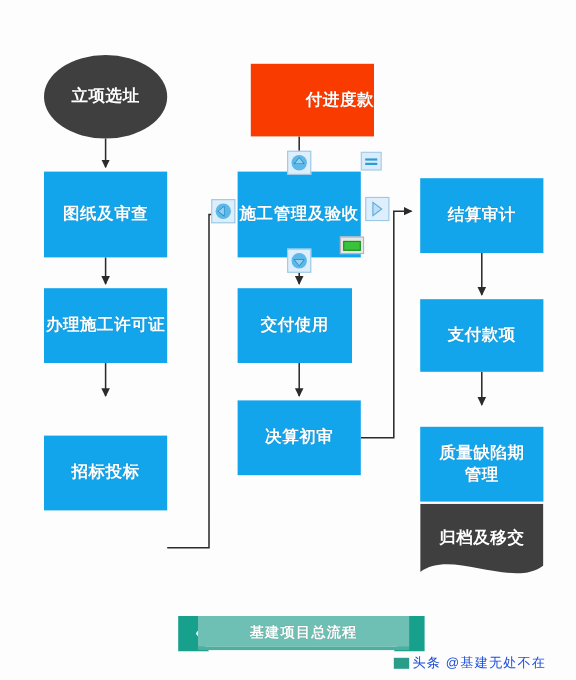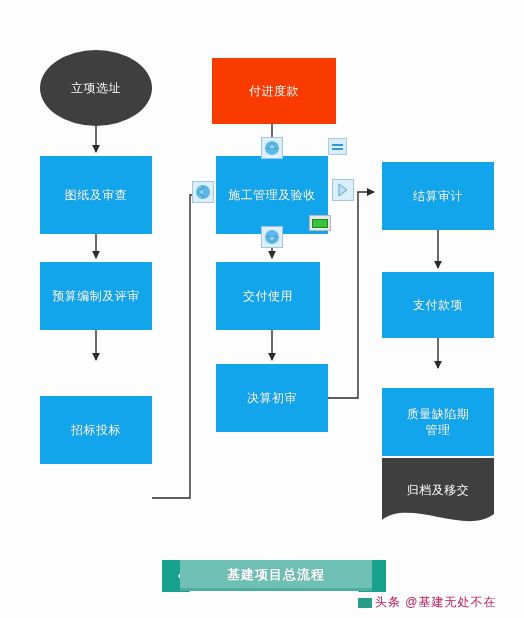--- a/index.html
+++ b/index.html
@@ -24,22 +24,22 @@
     width: 524px;
     height: 618px;
   }
   .node {
     position: absolute;
     display: flex;
     align-items: center;
     justify-content: center;
     text-align: center;
     color: #ffffff;
-    font-weight: normal;
-    font-size: 12px;
+    font-weight: bold;
+    font-size: 15px;
     line-height: 1.35;
     letter-spacing: 0.5px;
     box-sizing: border-box;
     z-index: 3;
   }
   .node.rect {
     background: #12a5ec;
   }
   .node.orange {
     background: #f93b00;
@@ -110,21 +110,21 @@
   .handle.green-box i {
     display: block;
     width: 14px;
     height: 7px;
     background: #39c33a;
     border: 1px solid #1f8a20;
   }
   .watermark {
     position: absolute;
     z-index: 9;
-    color: #be185d;
+    color: #1d4ed8;
     font-size: 12px;
     letter-spacing: 1px;
     display: flex;
     align-items: center;
     gap: 3px;
     white-space: nowrap;
   }
   .wm-mark {
     display: inline-block;
     width: 14px;
@@ -182,29 +182,29 @@
 
   <div class="node ellipse" style="left:40px; top:50px; width:112px; height:76px;">
     <span class="label">立项选址</span>
   </div>
 
   <div class="node rect" style="left:40px; top:156px; width:112px; height:78px;">
     <span class="label">图纸及审查</span>
   </div>
 
   <div class="node rect" style="left:40px; top:262px; width:112px; height:68px;">
-    <span class="label">预算编制及评审</span>
+    <span class="label">办理施工许可证</span>
   </div>
 
   <div class="node rect" style="left:40px; top:364px; width:112px; height:68px;margin-top:32px;">
     <span class="label">招标投标</span>
   </div>
 
 
-  <div class="node orange" style="left:212px; top:58px; width:124px; height:66px;">
+  <div class="node orange" style="left:228px; top:58px; width:112px; height:66px;justify-content:flex-end;">
     <span class="label">付进度款</span>
   </div>
 
   <div class="node rect" style="left:216px; top:156px; width:112px; height:78px;">
     <span class="label">施工管理及验收</span>
   </div>
 
   <div class="node rect" style="left:216px; top:262px; width:104px; height:68px;">
     <span class="label">交付使用</span>
   </div>

